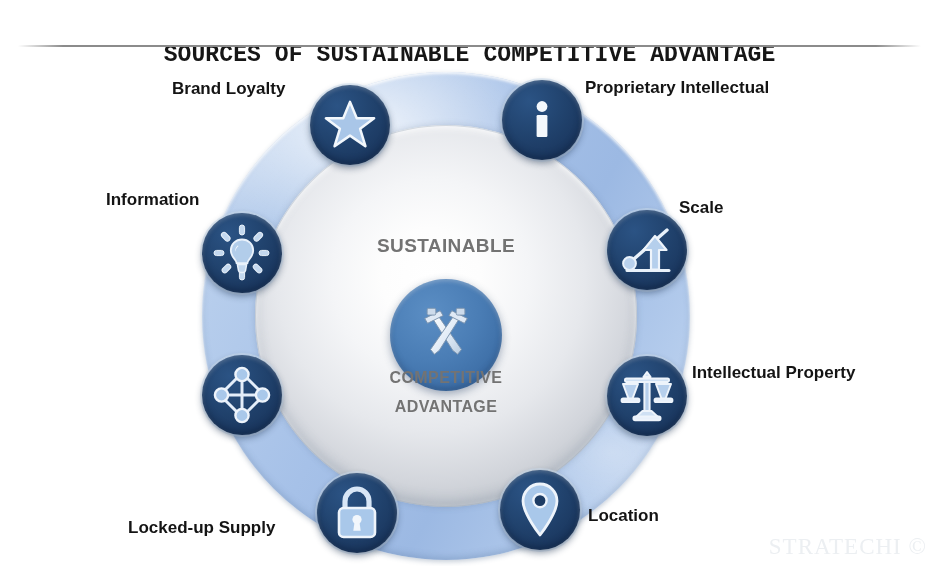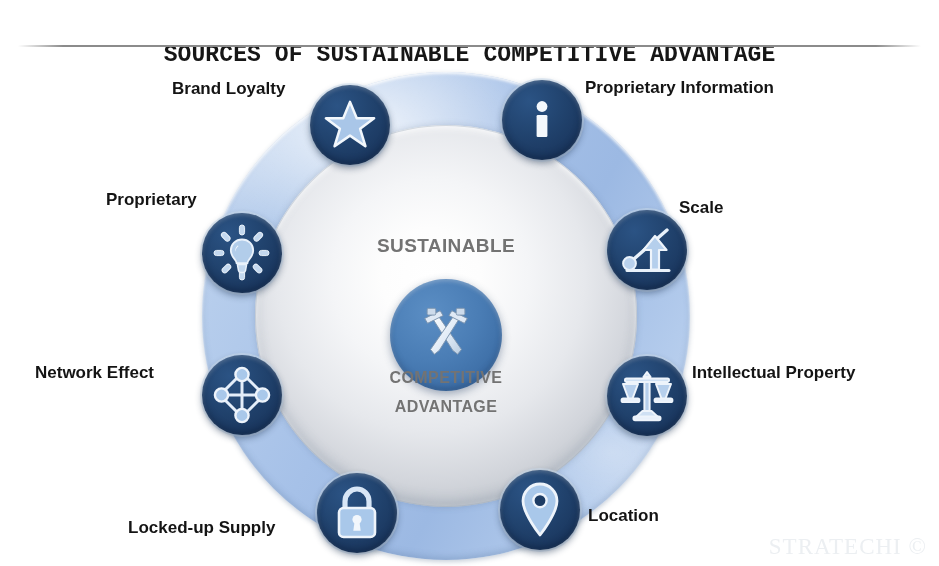--- a/index.html
+++ b/index.html
@@ -378,27 +378,26 @@
           <path d="M23 3 C13.6 3 6 10.6 6 20 C6 32.5 23 54 23 54 C23 54 40 32.5 40 20 C40 10.6 32.4 3 23 3 Z" fill="#a9c8ea" stroke="#eef4fb" stroke-width="2.8" stroke-linejoin="round"></path>
           <circle cx="23" cy="19.6" r="6.6" fill="#1d3c64" stroke="#eef4fb" stroke-width="2.4"></circle>
         </svg>
       </span>
     </div>
 
   </div>
 
   <div class="ring-label" id="label-brand-loyalty">Brand Loyalty</div>
 
-  <div class="ring-label" id="label-proprietary-info">Proprietary Information</div>
-
-  <div class="ring-label" id="label-innovation">Proprietary</div>
+  <div class="ring-label" id="label-proprietary-info">Proprietary Intellectual</div>
+
+  <div class="ring-label" id="label-innovation">Information</div>
 
   <div class="ring-label" id="label-scale">Scale</div>
 
-  <div class="ring-label" id="label-network-effect">Network Effect</div>
 
   <div class="ring-label" id="label-locked-up-supply">Locked-up Supply</div>
 
   <div class="ring-label" id="label-intellectual-prop">Intellectual Property</div>
 
   <div class="ring-label" id="label-location">Location</div>
 
   <div id="watermark">STRATECHI ©</div>
 
 </div>

